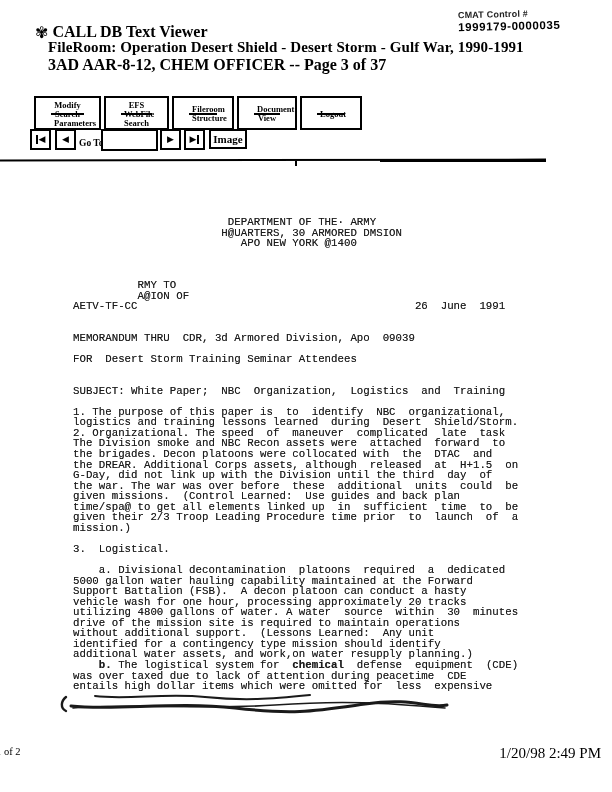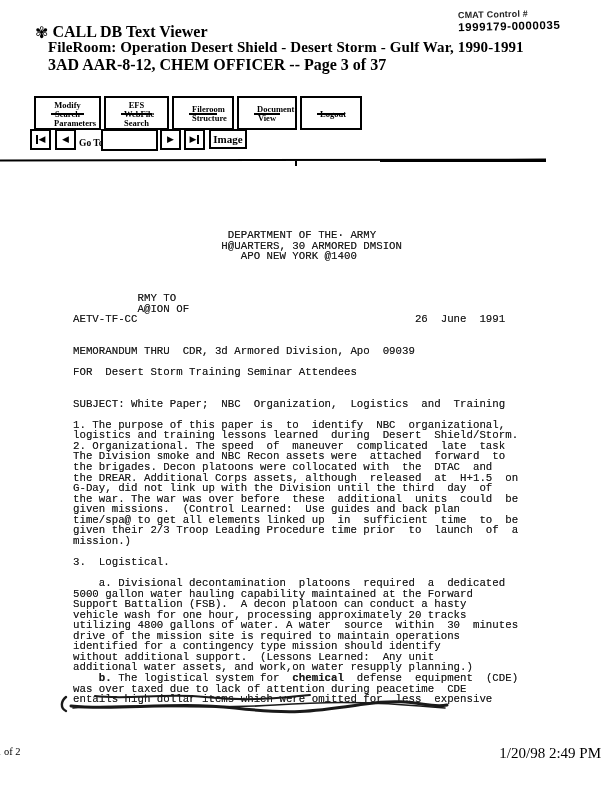--- a/index.html
+++ b/index.html
@@ -48,21 +48,21 @@
     display:flex; align-items:center; justify-content:center;
     font-family:"Liberation Serif", serif; font-weight:bold; font-size:11px; cursor:pointer;
   }
 
   
   .edge-main { position:absolute; left:0; top:159px; width:546px; height:2px; background:#000; transform:rotate(-.08deg); }
   .edge-dark { position:absolute; left:380px; top:159px; width:166px; height:3px; background:#000; }
   .edge-tick { position:absolute; left:295px; top:161px; width:2px; height:5px; background:#000; }
 
   .doc {
-    position:absolute; left:73px; top:230px;
+    position:absolute; left:73px; top:217px;
     font-family:"Liberation Mono","DejaVu Sans Mono", monospace;
     font-size:10.75px; line-height:10.55px; color:#1b1b1b;
     text-shadow:0 0 .3px rgba(0,0,0,.55);
   }
   .doc-line { white-space:pre; height:10.55px; }
   .doc-line .b { font-weight:bold; }
 
   .pen { position:absolute; left:55px; top:680px; pointer-events:none; }
 
   
@@ -175,22 +175,22 @@
       <div class="doc-line"><span>mission.)</span></div>
       <div class="doc-line"></div>
       <div class="doc-line"><span>3.  Logistical.</span></div>
       <div class="doc-line"></div>
       <div class="doc-line"><span>    a. Divisional decontamination  platoons  required  a  dedicated</span></div>
       <div class="doc-line"><span>5000 gallon water hauling capability maintained at the Forward</span></div>
       <div class="doc-line"><span>Support Battalion (FSB).  A decon platoon can conduct a hasty</span></div>
       <div class="doc-line"><span>vehicle wash for one hour, processing approximately 20 tracks</span></div>
       <div class="doc-line"><span>utilizing 4800 gallons of water. A water  source  within  30  minutes</span></div>
       <div class="doc-line"><span>drive of the mission site is required to maintain operations</span></div>
+      <div class="doc-line"><span>without additional support.  (Lessons Learned:  Any unit</span></div>
       <div class="doc-line"><span>identified for a contingency type mission should identify</span></div>
-      <div class="doc-line"><span>without additional support.  (Lessons Learned:  Any unit</span></div>
       <div class="doc-line"><span>additional water assets, and work,on water resupply planning.)</span></div>
       <div class="doc-line"><span>    </span><span class="b">b.</span><span> The logistical system for  </span><span class="b">chemical</span><span>  defense  equipment  (CDE)</span></div>
       <div class="doc-line"><span>was over taxed due to lack of attention during peacetime  CDE</span></div>
       <div class="doc-line"><span>entails high dollar items which were omitted for  less  expensive</span></div>
     </div>
 
   <svg class="pen" width="420" height="40" viewBox="0 0 420 40">
     <path d="M40,16 C 70,20 110,13 150,17 S 215,19 255,15" fill="none" stroke="#1a1a1a" stroke-width="2" stroke-linecap="round"></path>
     <path d="M16,26 C 60,31 120,21 180,28 S 260,31 310,24 S 372,29 392,25" fill="none" stroke="#1a1a1a" stroke-width="3" stroke-linecap="round"></path>
     <path d="M18,28 C 80,23 150,30 220,25 S 330,23 390,28" fill="none" stroke="#1a1a1a" stroke-width="1.6" stroke-linecap="round"></path>

